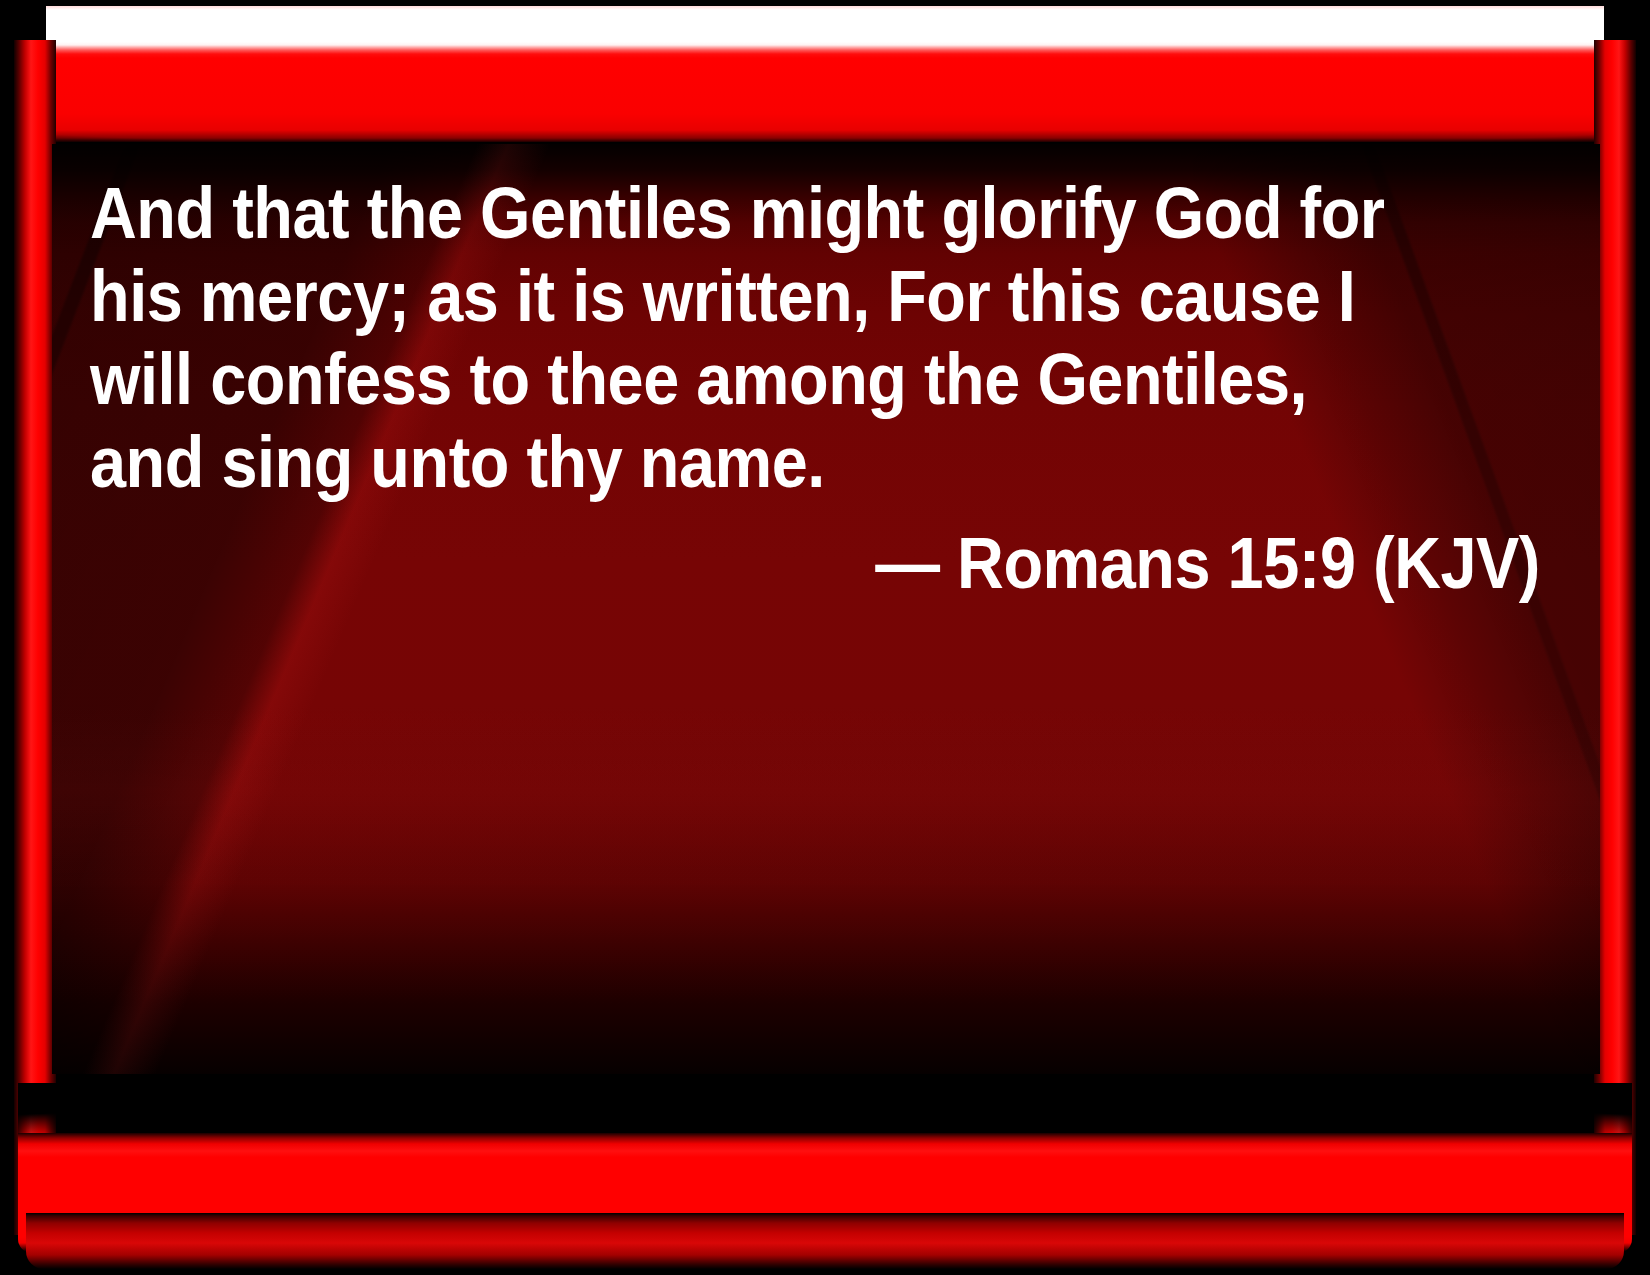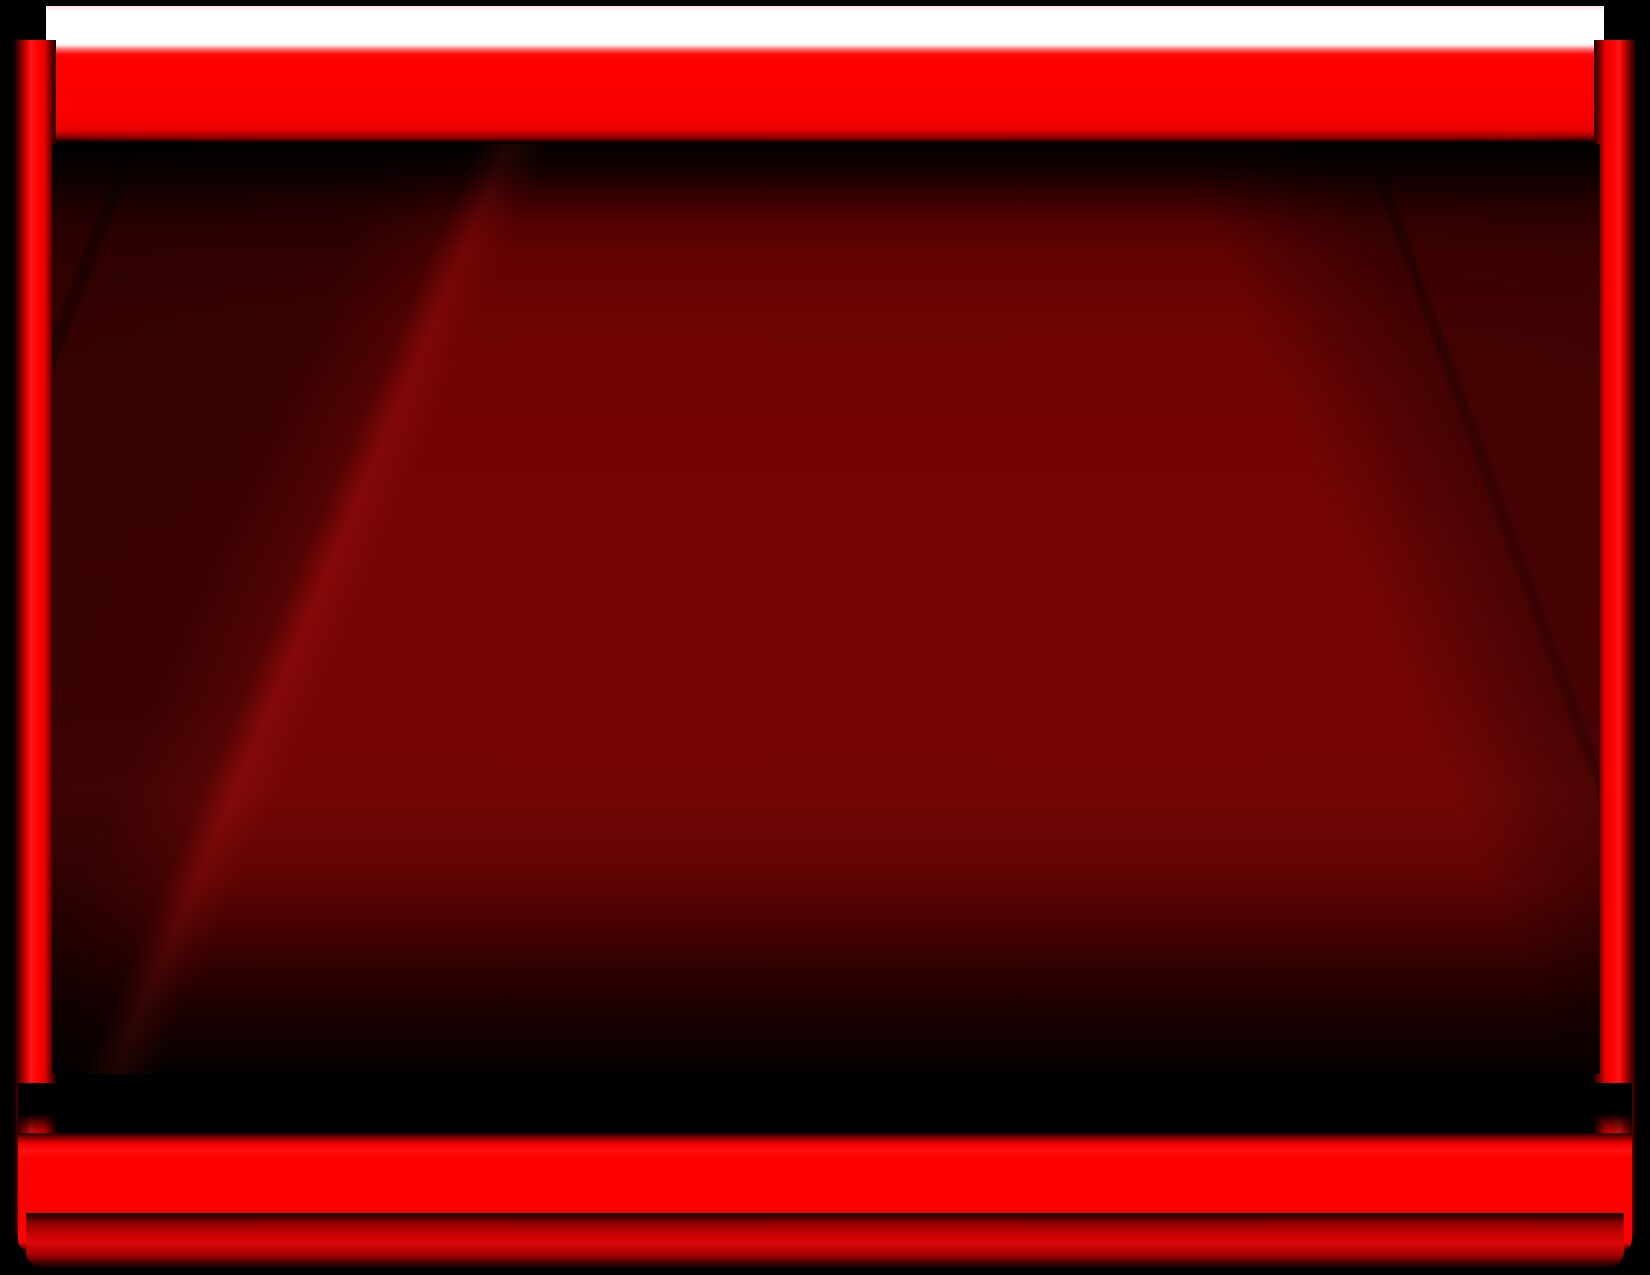--- a/index.html
+++ b/index.html
@@ -305,15 +305,19 @@
   <div class="bevel-bottom"></div>
   <div class="bevel-bottom-lip"></div>
 
   <div class="panel">
     <div class="wedge-left"></div>
     <div class="wedge-right"></div>
     <div class="streak-a"></div>
     <div class="streak-b"></div>
     <div class="sheen"></div>
 
+    <div class="verse-block">
+      <p class="verse-text">And that the Gentiles might glorify God for his mercy; as it is written, For this cause I will confess to thee among the Gentiles, and sing unto thy name.</p>
+      <p class="attribution">— Romans 15:9 (KJV)</p>
+    </div>
   </div>
 
 </div>
 
 </body></html>

